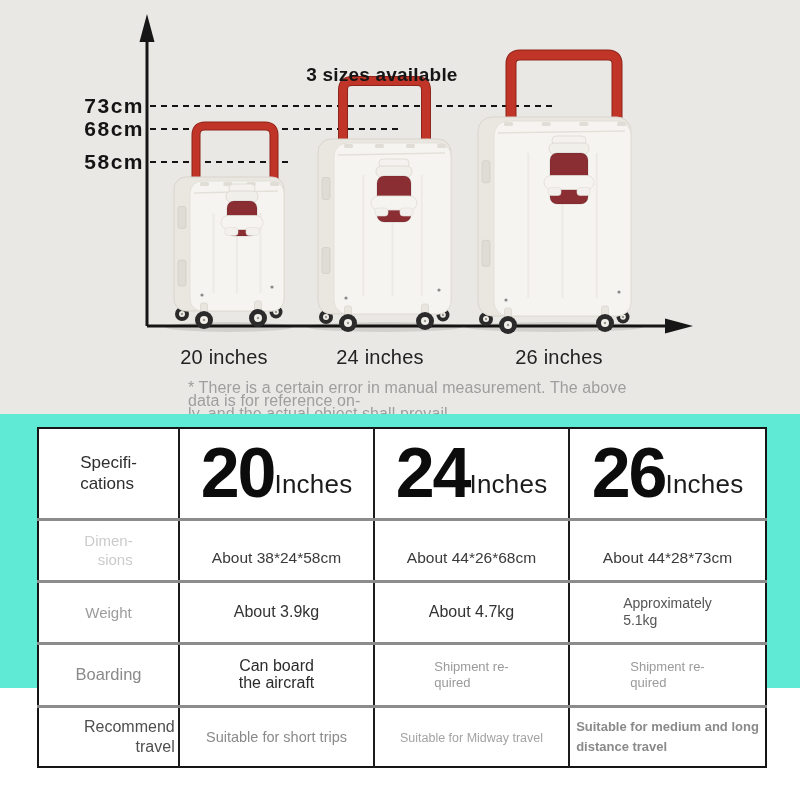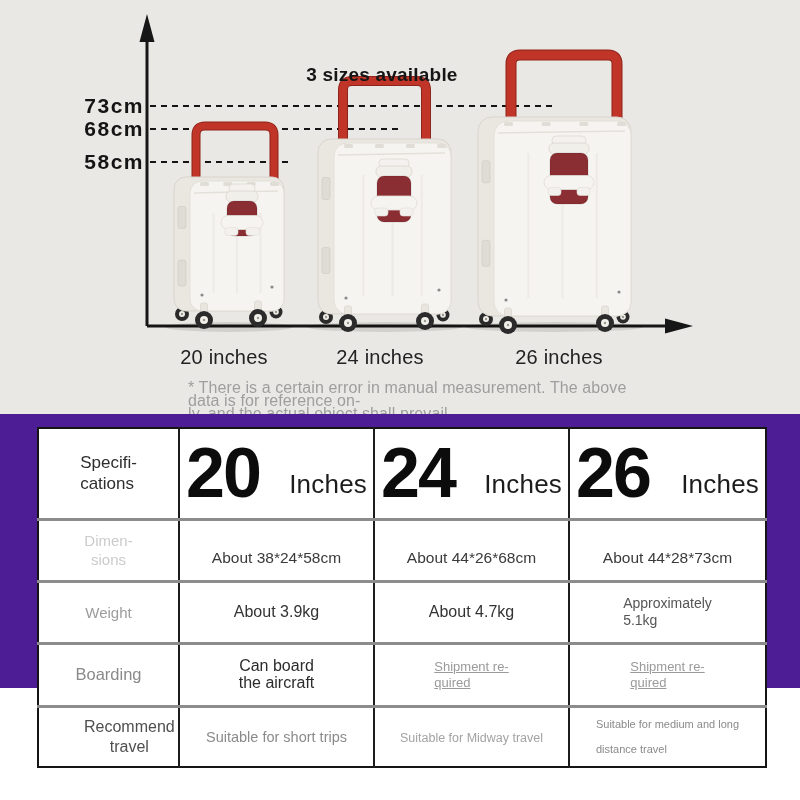--- a/index.html
+++ b/index.html
@@ -44,21 +44,21 @@
   .sl-20 { left: 144px; }
   .sl-24 { left: 300px; }
   .sl-26 { left: 479px; }
   .disclaimer {
     position: absolute; left: 188px; top: 381px; width: 440px;
     font-size: 16px; color: #9e9e9e; line-height: 13px;
     letter-spacing: 0.1px;
   }
 
   
-  .table-wrap { position: relative; width: 800px; height: 274px; background: #4c1d95; }
+  .table-wrap { position: relative; width: 800px; height: 274px; background: #5eead4; }
   table.spec {
     position: absolute; left: 37px; top: 13px;
     width: 728px;
     border-collapse: collapse;
     table-layout: fixed;
     border: 2px solid #151515;
     background: #ffffff;
   }
   table.spec td {
     text-align: center; vertical-align: middle;
@@ -69,43 +69,43 @@
   tr.r-header   { height: 91px; }
   tr.r-dims     { height: 62px; }
   tr.r-weight   { height: 62px; }
   tr.r-boarding { height: 63px; }
   tr.r-travel   { height: 61px; }
 
   .corner-label {
     display: inline-block; text-align: left;
     font-size: 17px; color: #2e2e2e; line-height: 21px;
   }
-  .hdrnum { display: flex; justify-content: space-between; align-items: baseline; }
+  .hdrnum { display: flex; justify-content: center; align-items: baseline; }
   .hdrnum .num {
     font-size: 70px; font-weight: 900; color: #0c0c0c;
     line-height: 0.9; letter-spacing: -2px;
   }
   .hdrnum .unit {
     font-size: 26px; font-weight: 400; color: #1c1c1c;
     position: relative; top: -4px; letter-spacing: 0.2px;
   }
-  .row-label { display: inline-block; text-align: center; line-height: 19px; }
+  .row-label { display: inline-block; text-align: right; line-height: 19px; }
   .lbl-dims     { color: #cbcbcb; font-size: 15px; }
   .lbl-weight   { color: #9c9c9c; font-size: 15px; }
   .lbl-boarding { color: #8a8a8a; font-size: 16.5px; }
   .lbl-travel   { color: #4f4f4f; font-size: 16px; line-height: 20px; margin-left: 39px; }
   .cellblock { display: inline-block; text-align: left; }
   .v-dark     { color: #3a3a3a; font-size: 15.5px; margin-top: 16px; }
   .v-dark2    { color: #333333; font-size: 16px; }
   .v-mid      { color: #555555; font-size: 14px; line-height: 17px; }
   .v-board    { color: #2b2b2b; font-size: 16px; line-height: 17px; }
-  .v-gray     { color: #9a9a9a; font-size: 13px; line-height: 16px; text-decoration: underline; }
+  .v-gray     { color: #9a9a9a; font-size: 13px; line-height: 16px; }
   .v-trip1    { color: #8a8a8a; font-size: 14.5px; }
   .v-trip2    { color: #a3a3a3; font-size: 12.5px; }
-  .v-trip3    { color: #8a8a8a; font-size: 11px; line-height: 25px; }
+  .v-trip3    { color: #8a8a8a; font-size: 13px; line-height: 20px; font-weight: bold; }
   .center-text { text-align: center; }
 </style>
 </head>
 <body>
 
 <div class="diagram">
   <svg width="800" height="414" viewBox="0 0 800 414">
 
     <g id="dash-lines" stroke="#141414" stroke-width="2" stroke-dasharray="6 5">
       <line x1="150" y1="106" x2="556" y2="106"></line>

